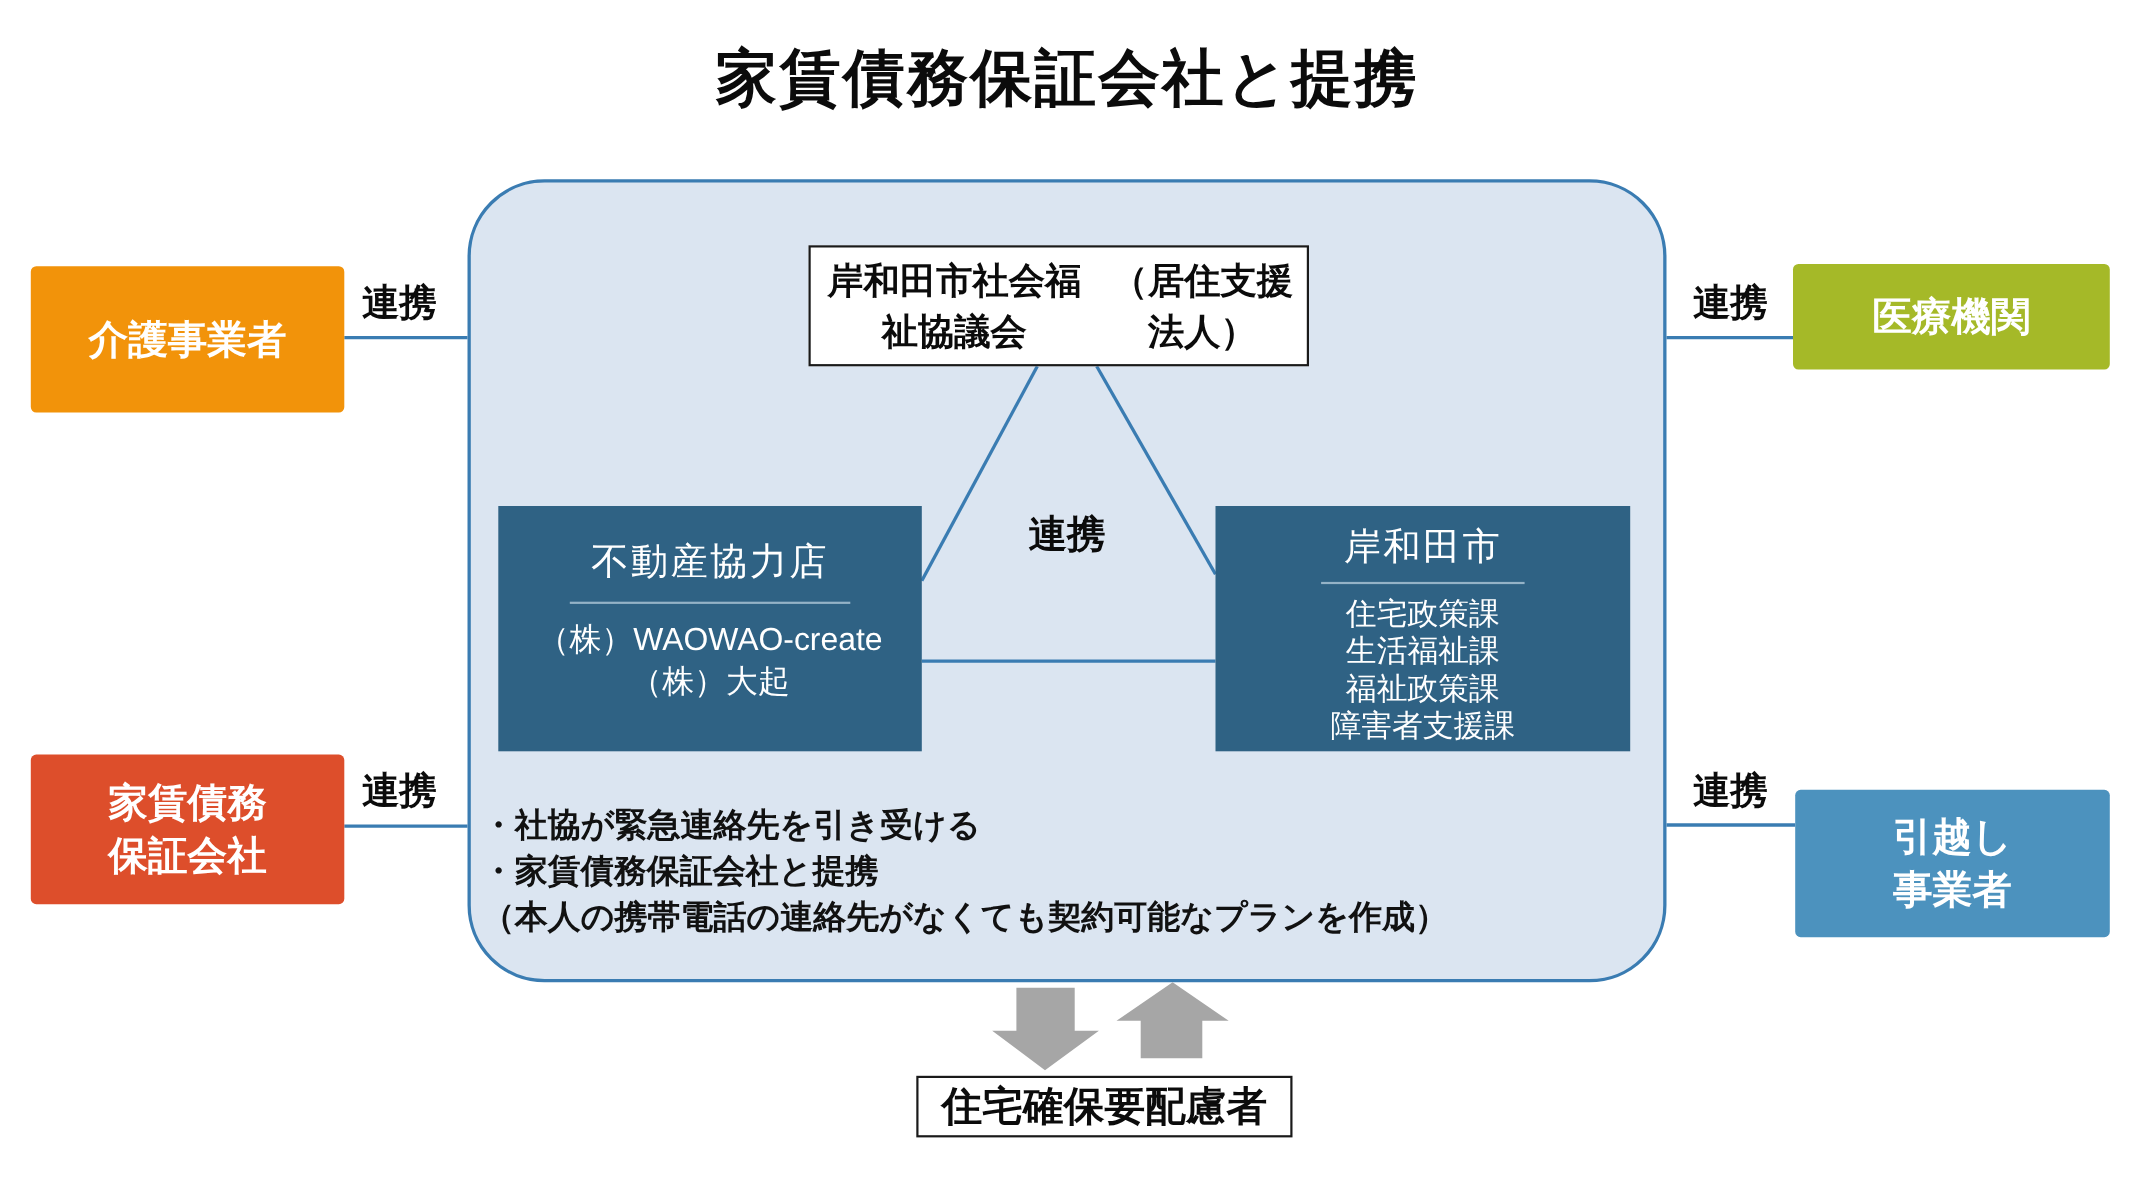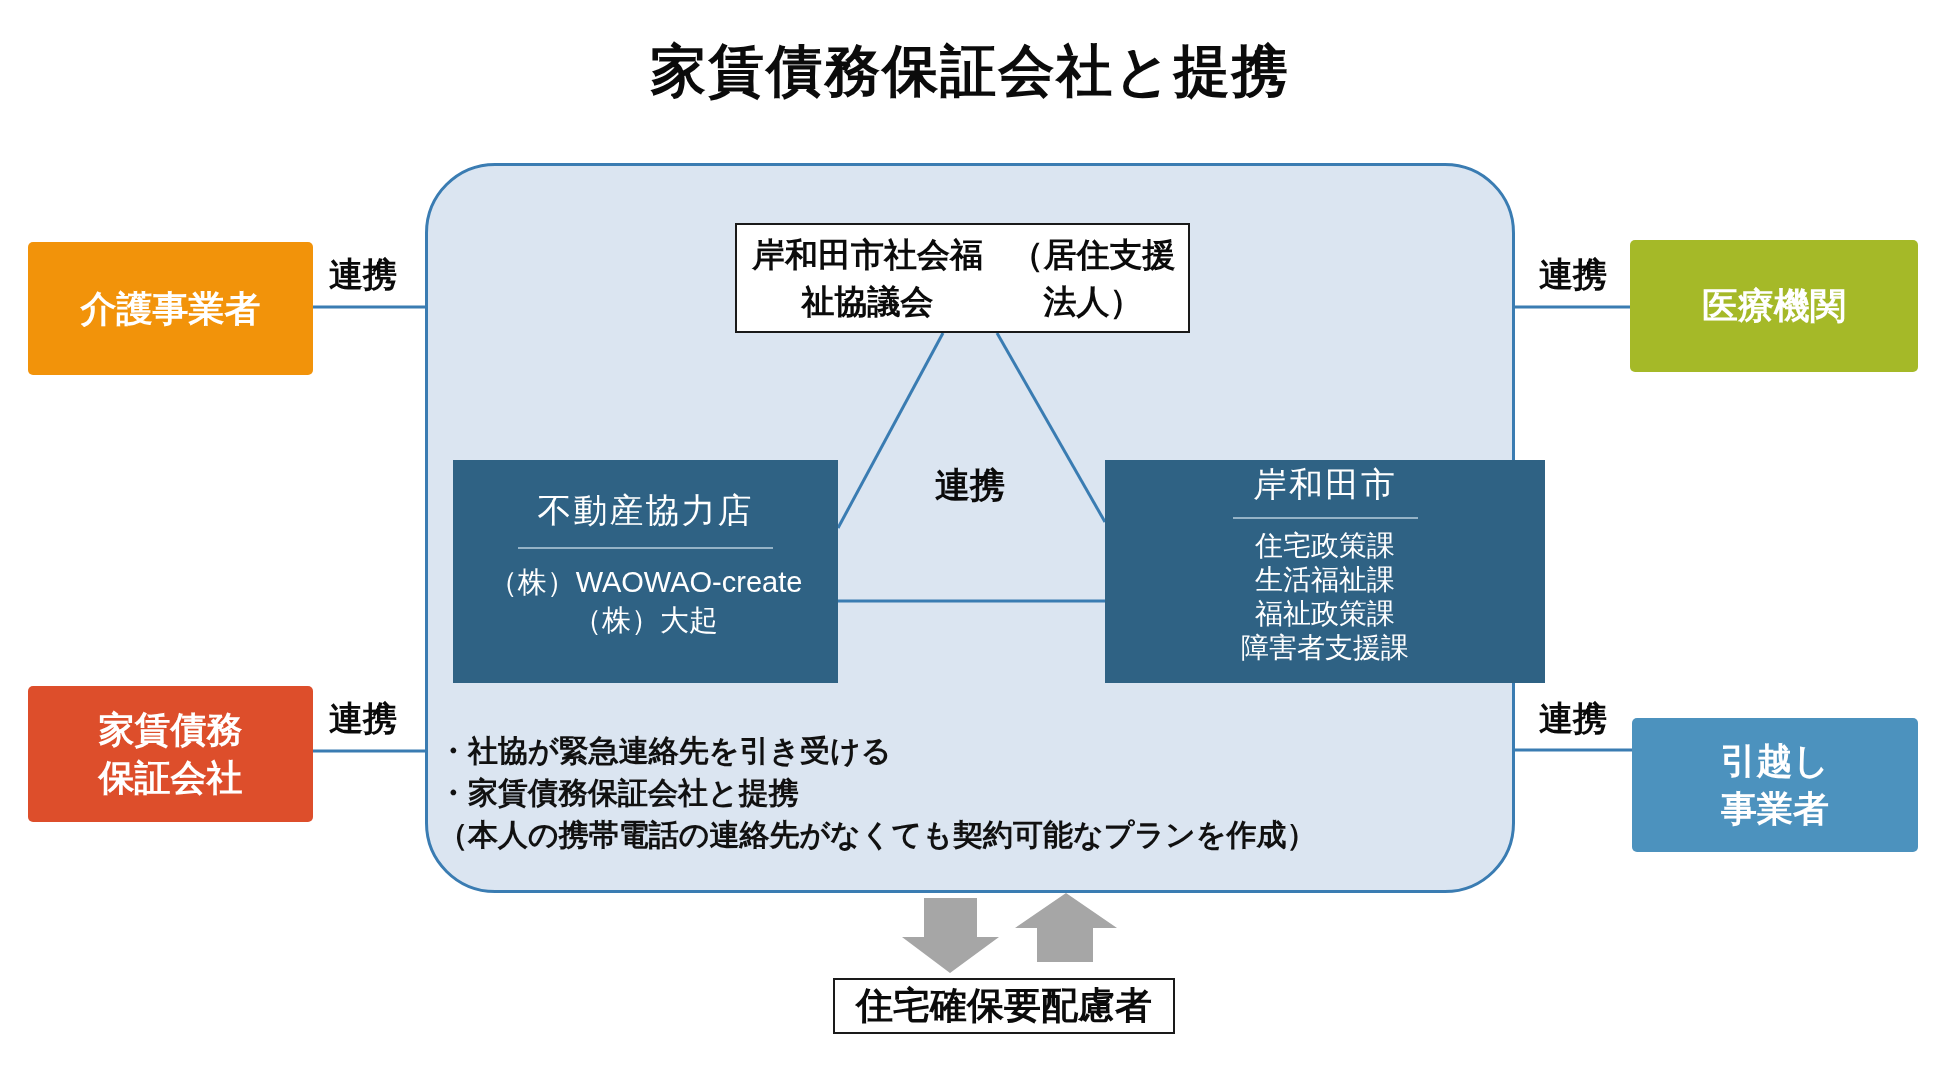--- a/index.html
+++ b/index.html
@@ -33,21 +33,21 @@
     display: flex; flex-direction: row; justify-content: center; align-items: center;
     font-size: 33px; font-weight: bold; color: #0b0b0b; line-height: 47px;
     text-align: center;
   }
 
   
   .dark-box {
     position: absolute; background: #2f6284; color: #ffffff; text-align: center;
   }
   .dark-box.realtor { left: 453px; top: 460px; width: 385px; height: 223px; padding-top: 28px; }
-  .dark-box.city    { left: 1105px; top: 460px; width: 440px; height: 223px; padding-top: 2px; }
+  .dark-box.city    { left: 1105px; top: 460px; width: 377px; height: 223px; padding-top: 14px; }
   .dark-heading { font-size: 34px; font-weight: normal; letter-spacing: 2px; }
   .dark-divider { height: 2px; background: #b8cfdd; opacity: 0.75; margin: 13px auto 14px auto; }
   .realtor .dark-divider { width: 255px; }
   .city .dark-divider { width: 185px; margin: 9px auto 10px auto; }
   .member-line { font-size: 29px; line-height: 38px; font-weight: normal; }
   .dept-line { font-size: 28px; line-height: 34px; font-weight: normal; }
 
   .triangle-label {
     position: absolute; left: 895px; top: 462px; width: 150px; text-align: center;
     font-size: 35px; font-weight: bold; color: #0b0b0b;
@@ -60,21 +60,21 @@
   }
 
   
   .partner-box {
     position: absolute; border-radius: 5px; color: #ffffff;
     display: flex; flex-direction: column; justify-content: center; align-items: center;
     font-size: 36px; font-weight: bold; line-height: 48px; text-align: center;
   }
   .partner-box.care      { left: 28px;   top: 242px; width: 285px; height: 133px; background: #f2930a; }
   .partner-box.guarantee { left: 28px;   top: 686px; width: 285px; height: 136px; background: #dd4e2b; }
-  .partner-box.medical   { left: 1630px; top: 240px; width: 288px; height: 132px; background: #a5b928; }
+  .partner-box.medical   { left: 1630px; top: 240px; width: 288px; height: 96px; background: #a5b928; }
   .partner-box.moving    { left: 1632px; top: 686px; width: 286px; height: 134px; background: #4c92be; margin-top: 32px; }
 
   
   .link-label {
     position: absolute; width: 110px; text-align: center;
     font-size: 34px; font-weight: bold; color: #0b0b0b;
   }
   .link-label.lt { left: 308px;  top: 252px; }
   .link-label.lb { left: 308px;  top: 696px; }
   .link-label.rt { left: 1518px; top: 252px; }

